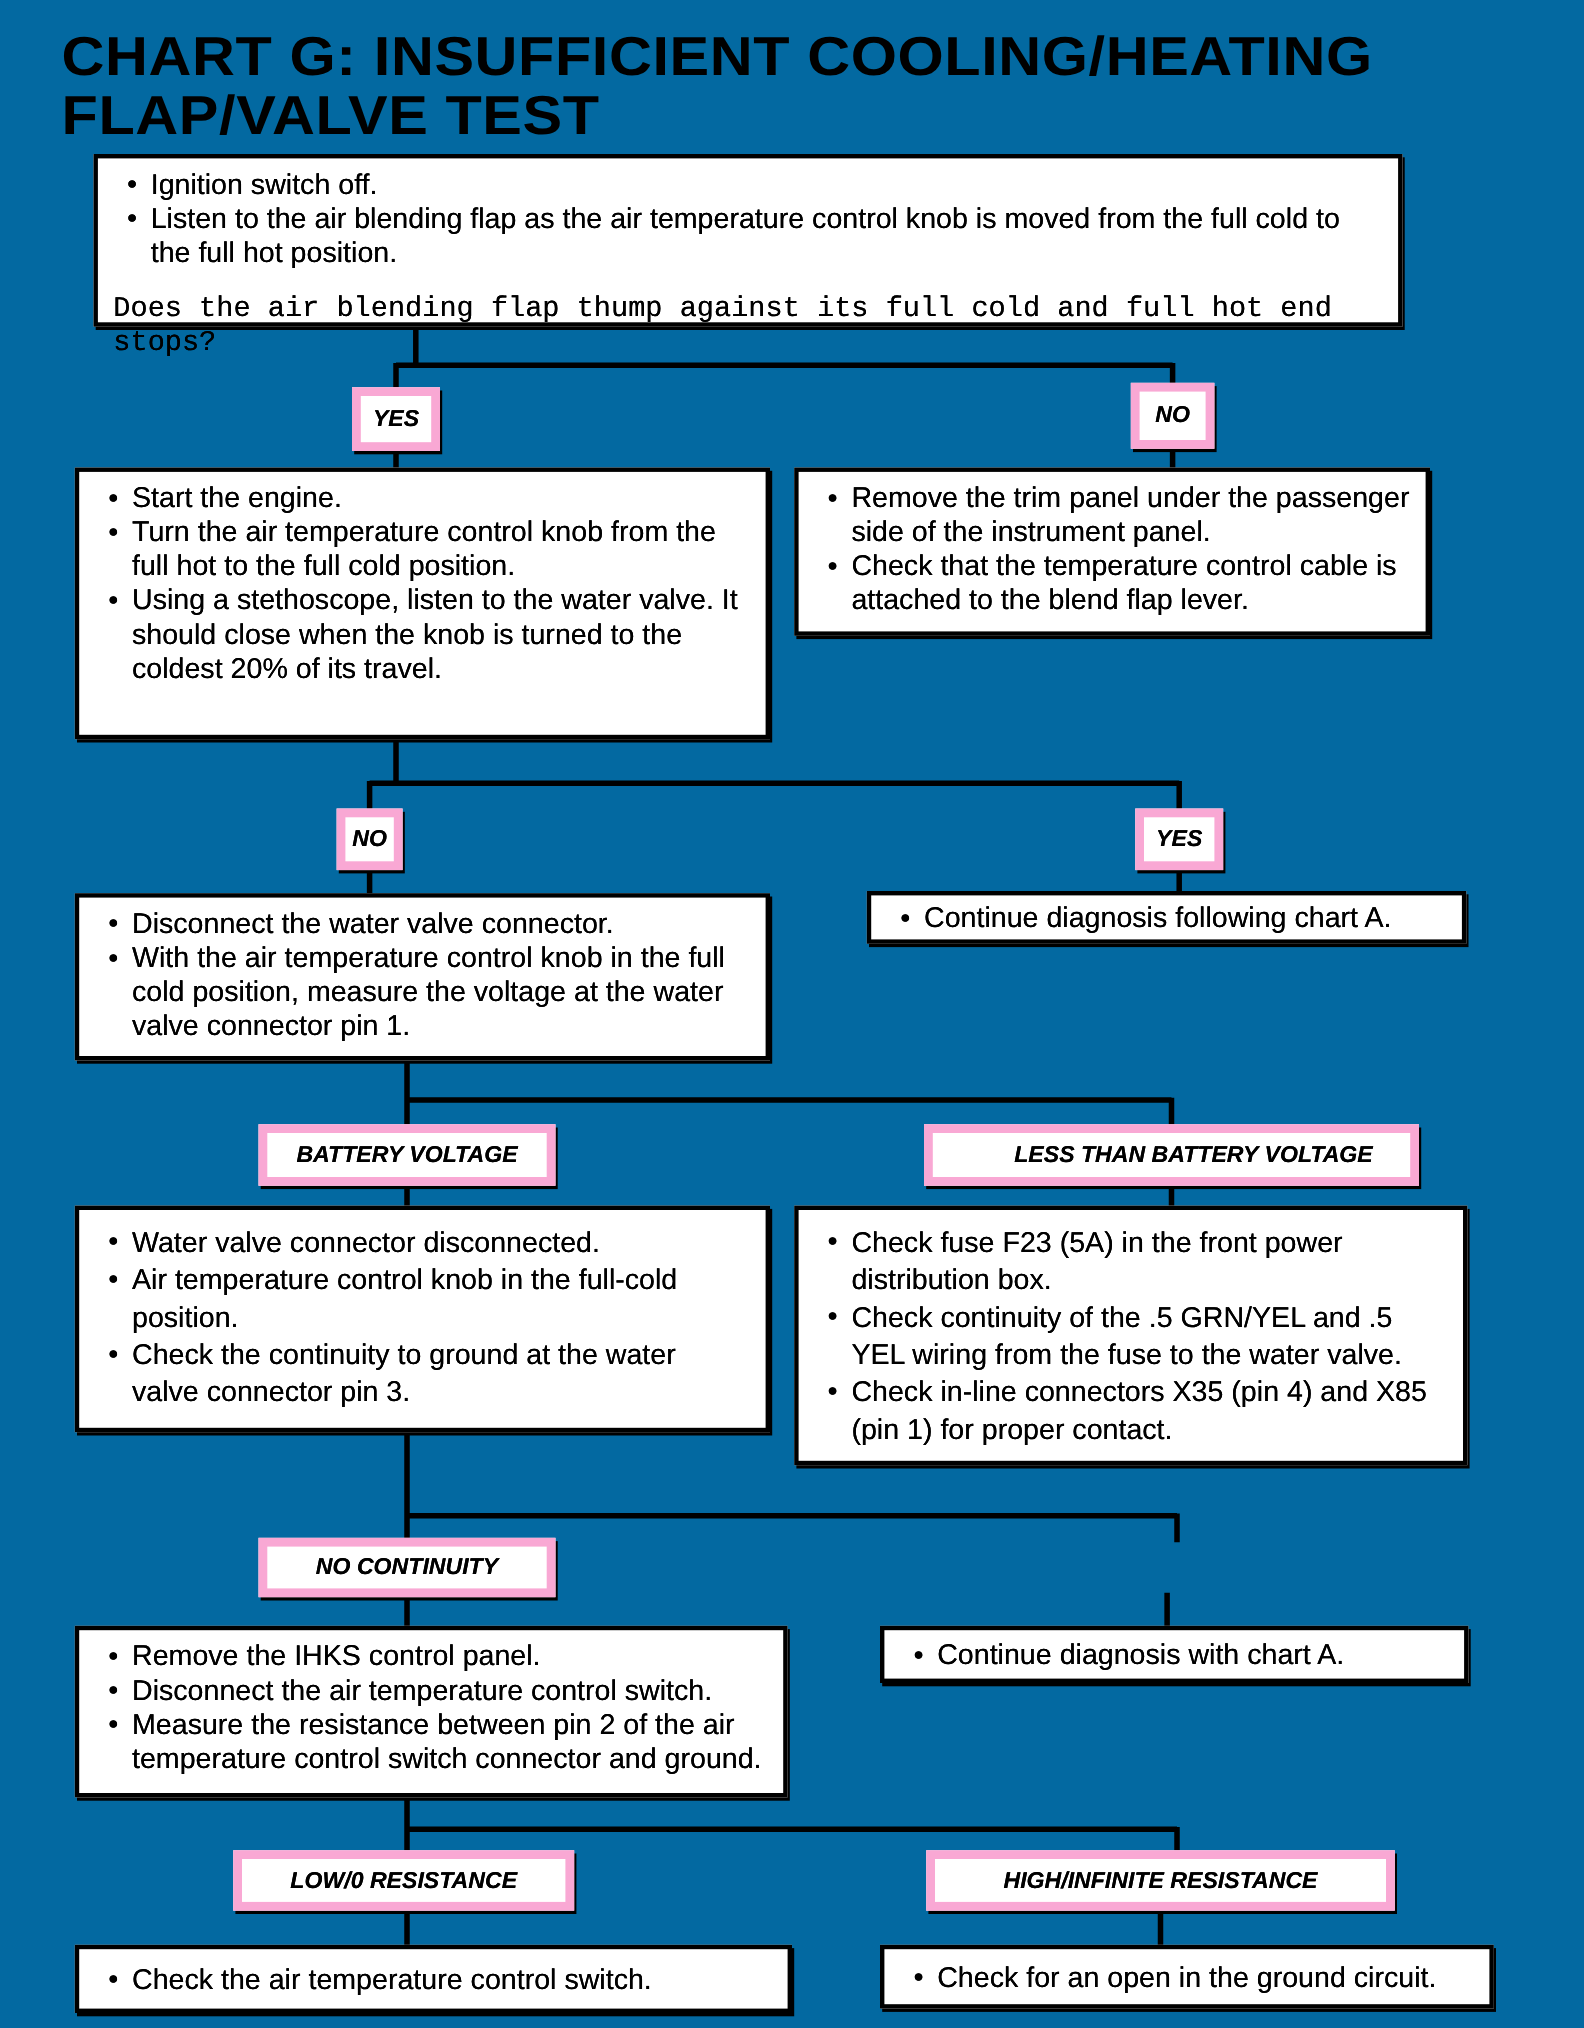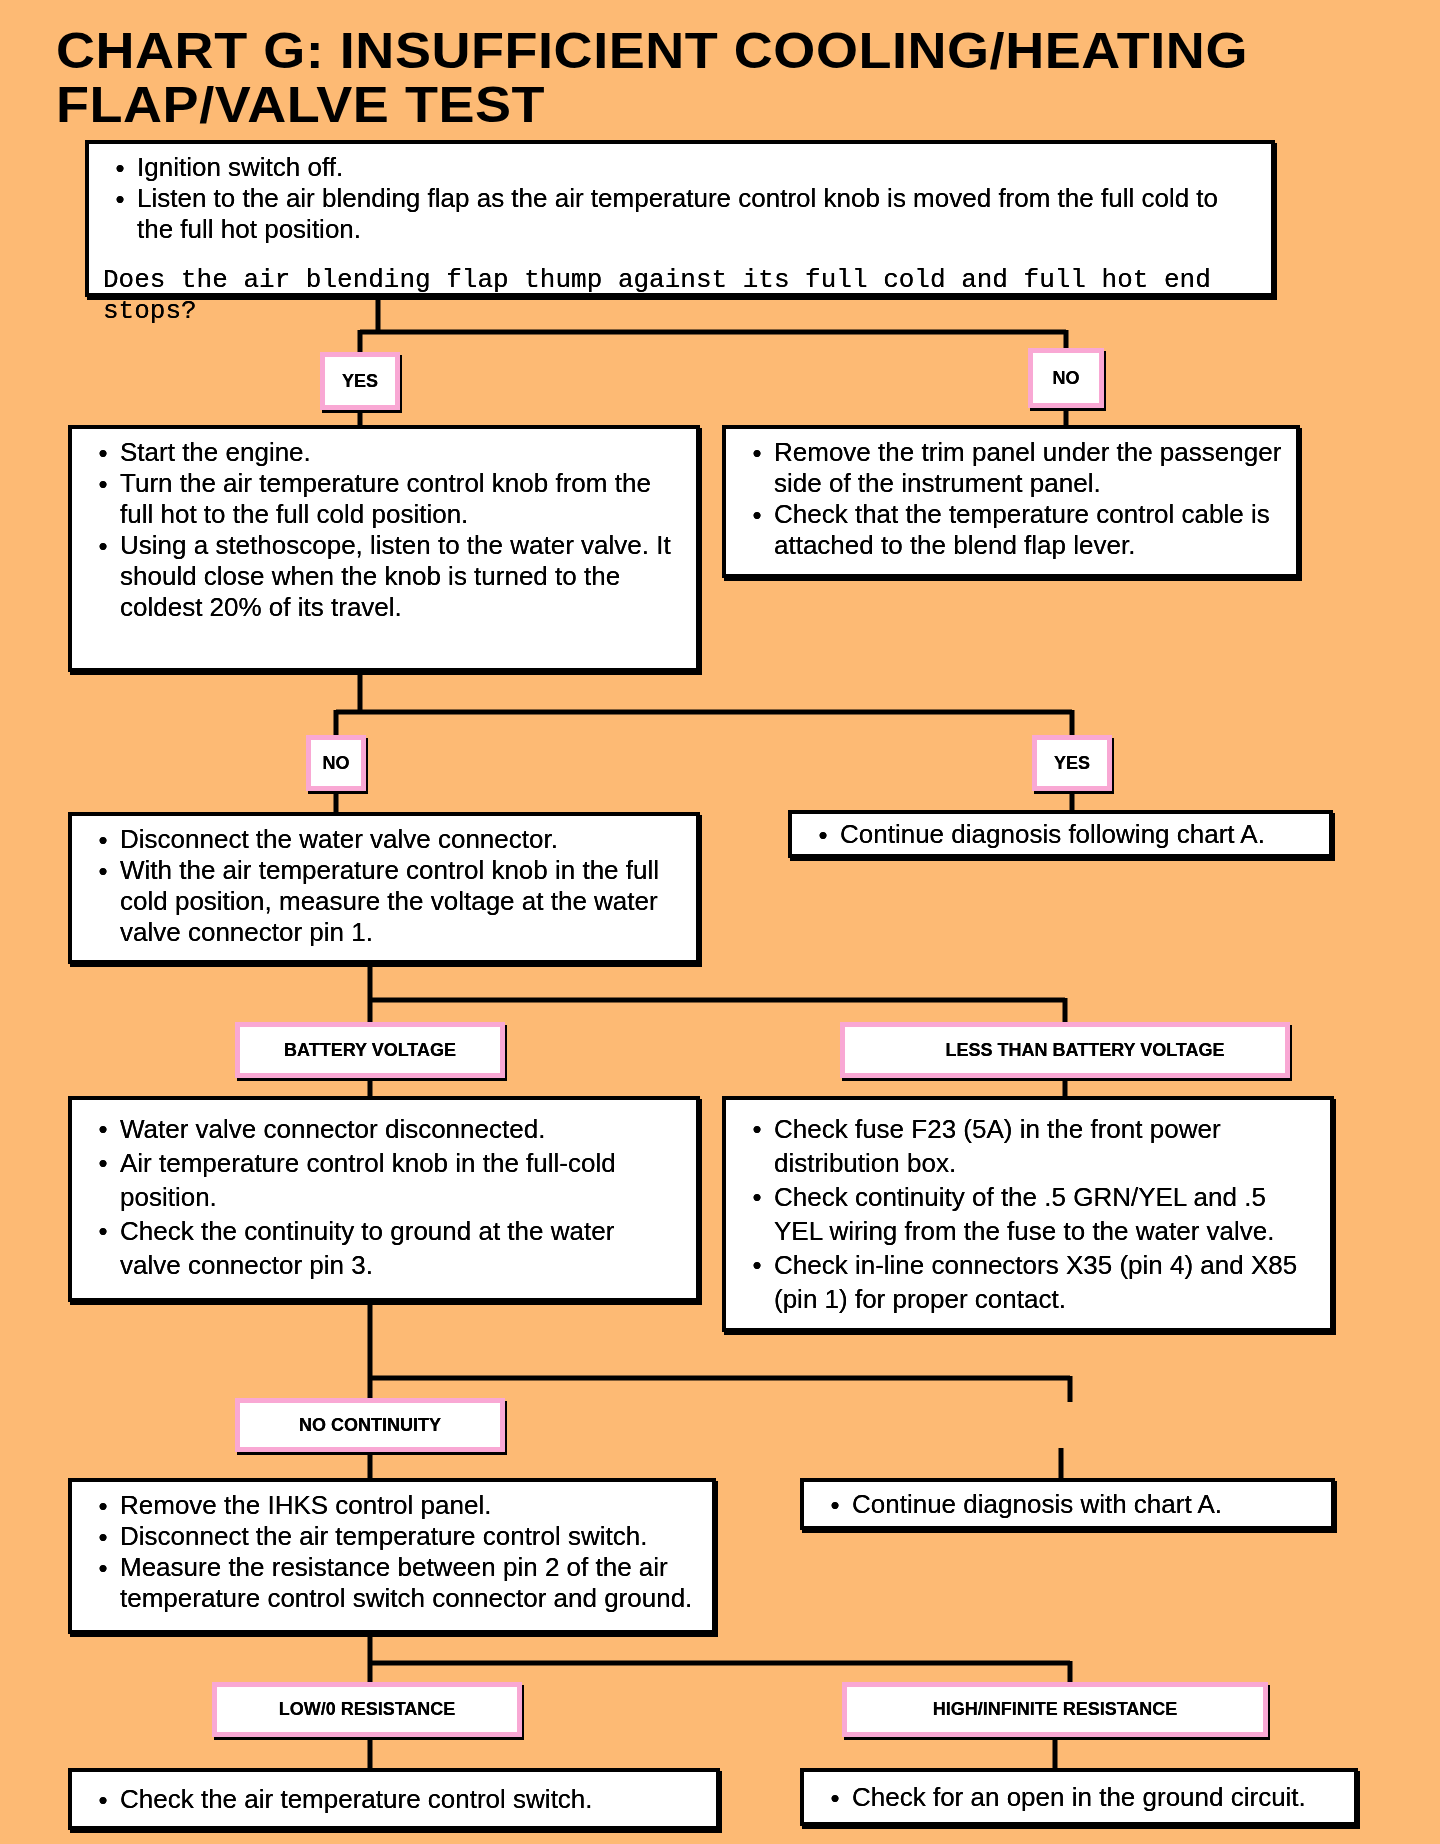--- a/index.html
+++ b/index.html
@@ -1,17 +1,17 @@
 <!DOCTYPE html>
 <html><head>
 <meta charset="utf-8">
 <style>
   html,body{margin:0;padding:0;background:#ffffff;}
   .page{
-    position:relative;width:1440px;height:1844px;background:#fdba74;
+    position:relative;width:1440px;height:1844px;background:#0369a1;
     font-family:"Liberation Sans","DejaVu Sans",sans-serif;color:#000;
     overflow:hidden;
   }
   .wires{position:absolute;left:0;top:0;z-index:0;}
   .t1,.t2{
     position:absolute;left:56px;font-weight:bold;font-size:50px;
     letter-spacing:0.5px;white-space:nowrap;z-index:2;
     transform:scaleX(1.08);transform-origin:left center;
   }
   .t1{top:22px;}
@@ -21,24 +21,25 @@
     border:4px solid #000;box-shadow:2px 3px 0 0 #000;
     font-size:26px;line-height:31px;padding:8px 14px;z-index:1;
     text-shadow:0 0 0.6px #000;
   }
   .b{display:flex;}
   .dot{width:34px;flex:0 0 34px;text-align:center;font-size:16px;line-height:inherit;}
   .bt{flex:1;}
   .q{margin-top:20px;font-family:Liberation Mono, monospace;}
   .lab{
     position:absolute;box-sizing:border-box;background:#fff;
-    border:5px solid #f9a8d4;box-shadow:2px 3px 0 0 #000;
+    border:8px solid #f9a8d4;box-shadow:2px 3px 0 0 #000;
     display:flex;align-items:center;justify-content:center;
-    font-weight:bold;font-size:18px;white-space:nowrap;z-index:1;
+    font-weight:bold;font-size:21px;white-space:nowrap;z-index:1;
     text-shadow:0 0 0.5px #000;
+    font-style:italic;
   }
   .single{display:flex;align-items:center;padding:6px 14px;}
 </style>
 </head>
 <body>
 
 <div class="page">
 
   <svg class="wires" width="1440" height="1844" viewBox="0 0 1440 1844">
     <path d="M378 293 L378 332 M360 332 L1066 332 M360 330 L360 356 M1066 330 L1066 352

